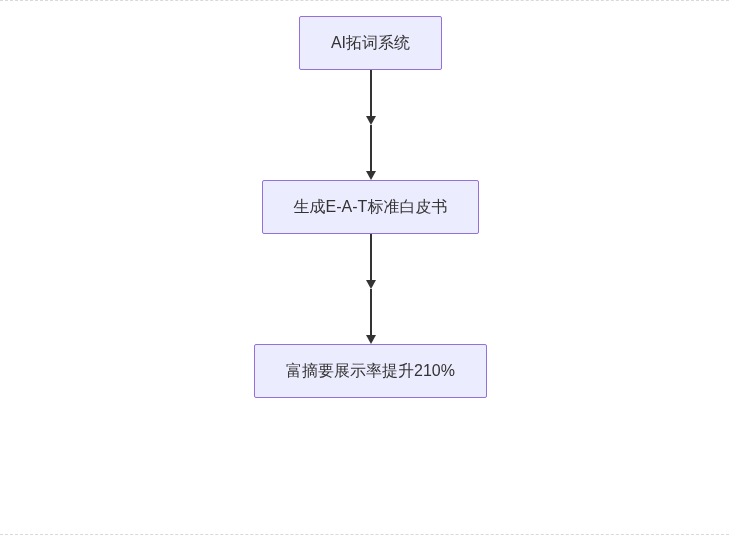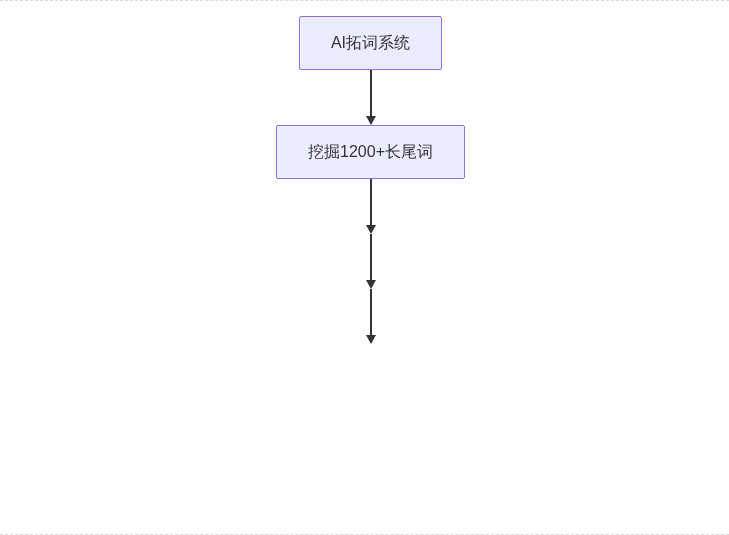--- a/index.html
+++ b/index.html
@@ -85,37 +85,38 @@
 
   <div class="flowchart">
 
     <div class="flow-node">AI拓词系统</div>
 
     <div class="flow-arrow">
       <div class="shaft"></div>
       <div class="head"></div>
     </div>
 
-    <div class="flow-node">挖掘1200+长尾词</div>
+
+    <div class="flow-arrow">
+      <div class="shaft"></div>
+      <div class="head"></div>
+    </div>
+
+    <div class="flow-node">生成E-A-T标准白皮书</div>
 
     <div class="flow-arrow">
       <div class="shaft"></div>
       <div class="head"></div>
     </div>
 
 
     <div class="flow-arrow">
       <div class="shaft"></div>
       <div class="head"></div>
     </div>
 
-
-    <div class="flow-arrow">
-      <div class="shaft"></div>
-      <div class="head"></div>
-    </div>
-
+    <div class="flow-node">富摘要展示率提升210%</div>
 
   </div>
 
   <div class="page-edge bottom"></div>
 
 </div>
 
 </body></html>

